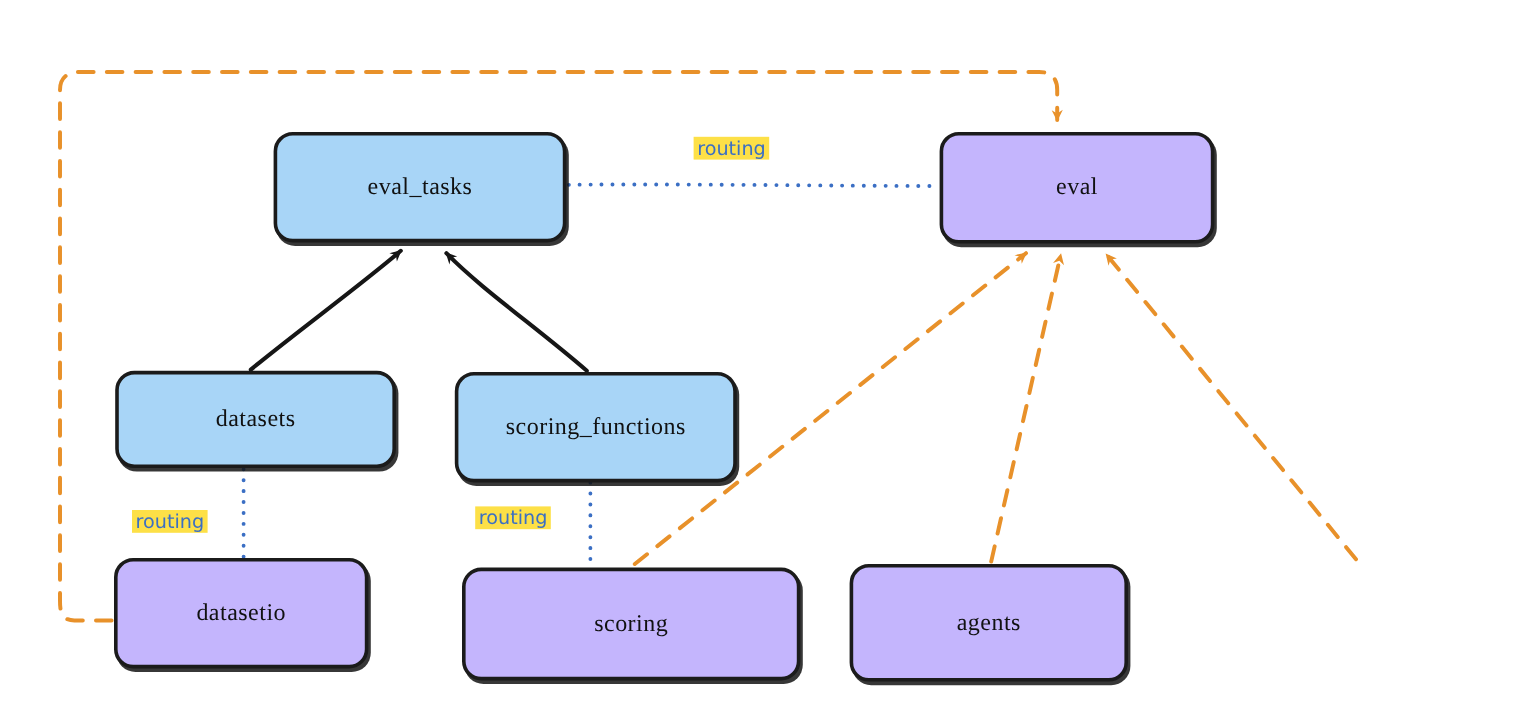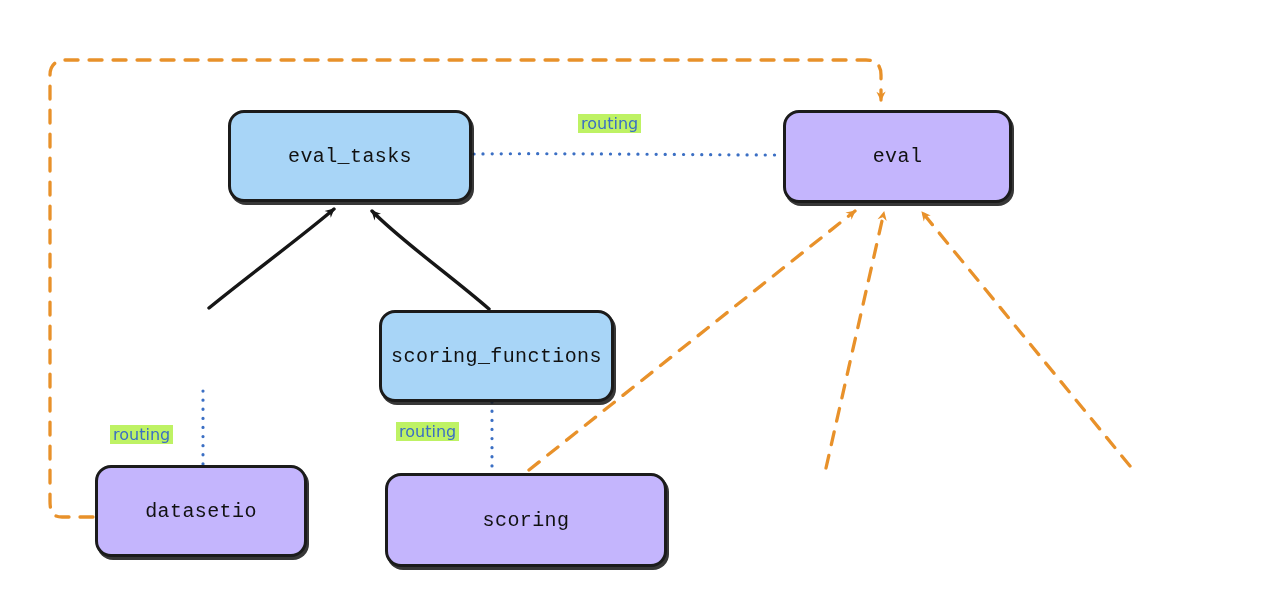--- a/index.html
+++ b/index.html
@@ -38,34 +38,34 @@
     justify-content: center;
     box-shadow: 2px 3px 0 rgba(20,20,20,0.85);
   }
   .node-api {
     background: #a8d5f7;
   }
   .node-provider {
     background: #c4b5fd;
   }
   .node-label {
-    font-family: Liberation Mono, monospace;
+    font-family: Liberation Serif, serif;
     font-size: 20px;
     color: #111111;
     letter-spacing: 0.4px;
     white-space: nowrap;
     user-select: none;
   }
   .edge-label {
     position: absolute;
     font-family: "DejaVu Sans", sans-serif;
     font-size: 16px;
     color: #3b6fc4;
     white-space: nowrap;
-    background: #bef264;
+    background: #fde047;
     padding: 0 3px;
     user-select: none;
   }
 </style>
 </head>
 <body>
 
 <div id="diagram-root">
 
   <svg id="edge-layer" viewBox="0 0 1280 596" width="1280" height="596" xmlns="http://www.w3.org/2000/svg">
@@ -116,33 +116,39 @@
   </svg>
 
   <div class="node node-api" style="left:228px; top:110px; width:244px; height:92px;">
     <span class="node-label">eval_tasks</span>
   </div>
 
   <div class="node node-provider" style="left:783px; top:110px; width:229px; height:93px;">
     <span class="node-label">eval</span>
   </div>
 
+  <div class="node node-api" style="left:96px; top:309px; width:234px; height:81px;">
+    <span class="node-label">datasets</span>
+  </div>
 
   <div class="node node-api" style="left:379px; top:310px; width:235px; height:92px;">
     <span class="node-label">scoring_functions</span>
   </div>
 
   <div class="node node-provider" style="left:95px; top:465px; width:212px; height:92px;">
     <span class="node-label">datasetio</span>
   </div>
 
   <div class="node node-provider" style="left:385px; top:473px; width:282px; height:94px;">
     <span class="node-label">scoring</span>
   </div>
 
+  <div class="node node-provider" style="left:708px; top:470px; width:232px; height:98px;">
+    <span class="node-label">agents</span>
+  </div>
 
 
   <div class="edge-label" style="left:578px; top:114px;">routing</div>
 
   <div class="edge-label" style="left:110px; top:425px;">routing</div>
 
   <div class="edge-label" style="left:396px; top:422px;">routing</div>
 
 </div>
 

